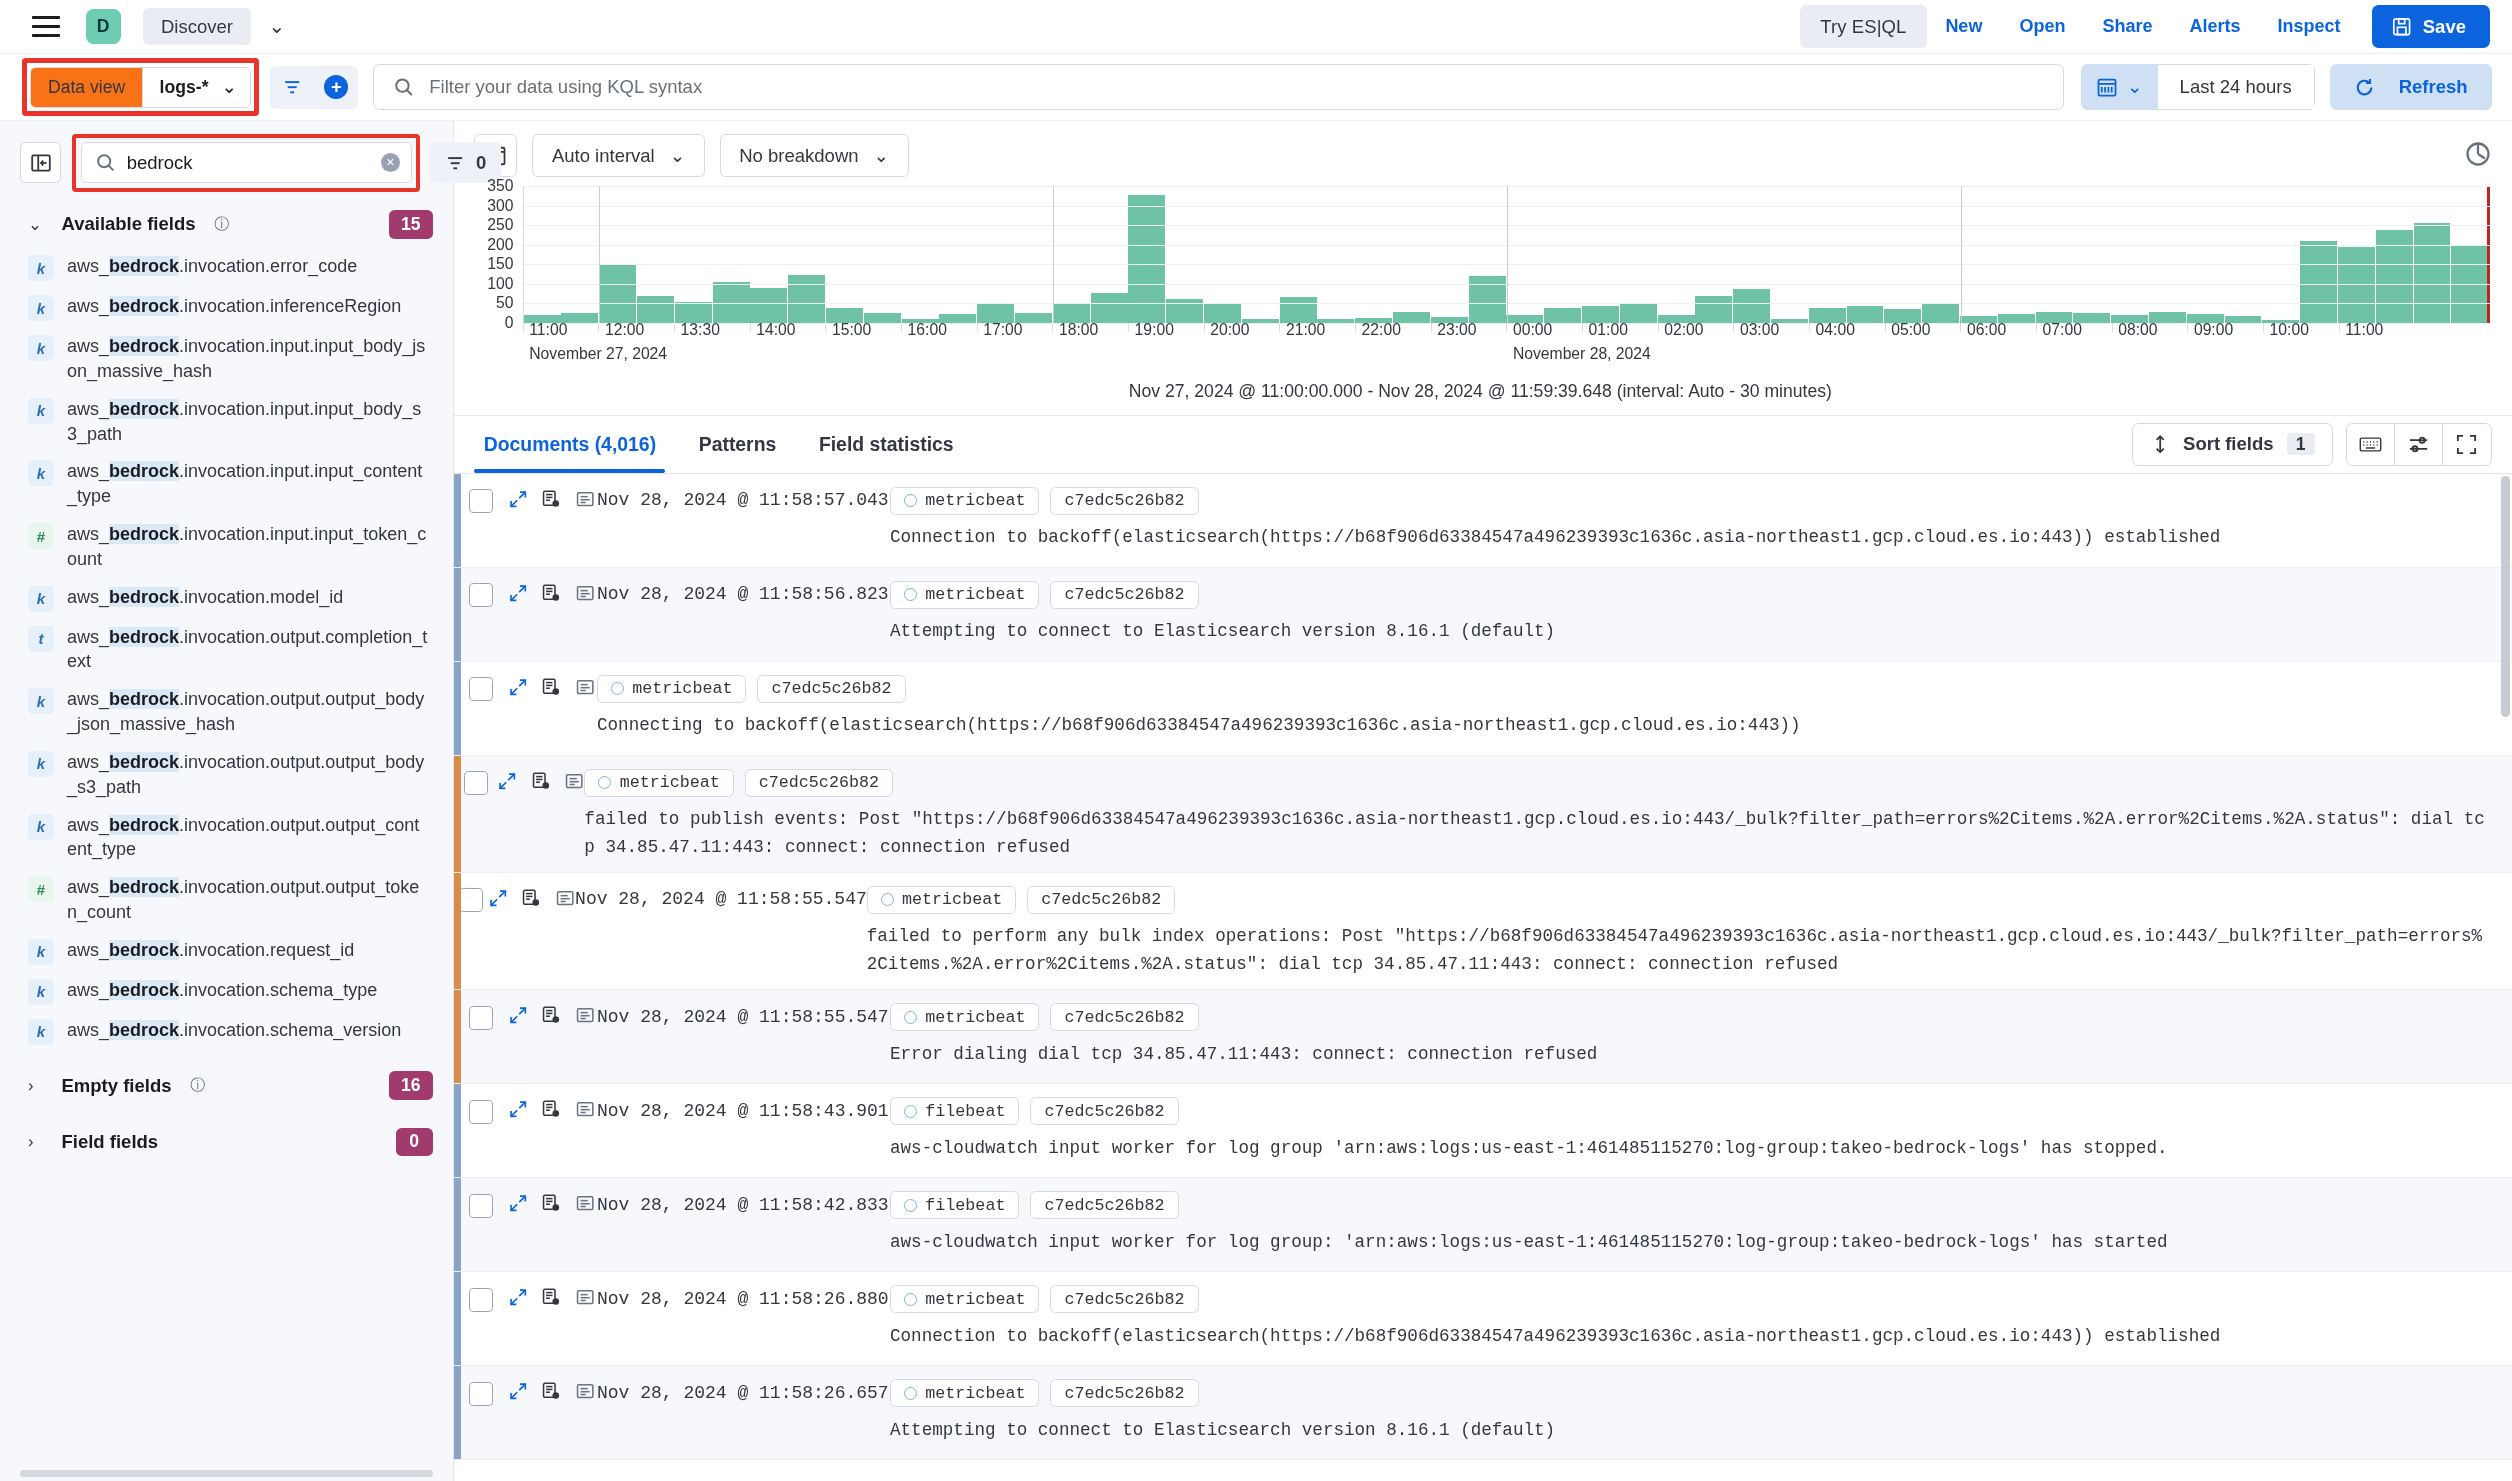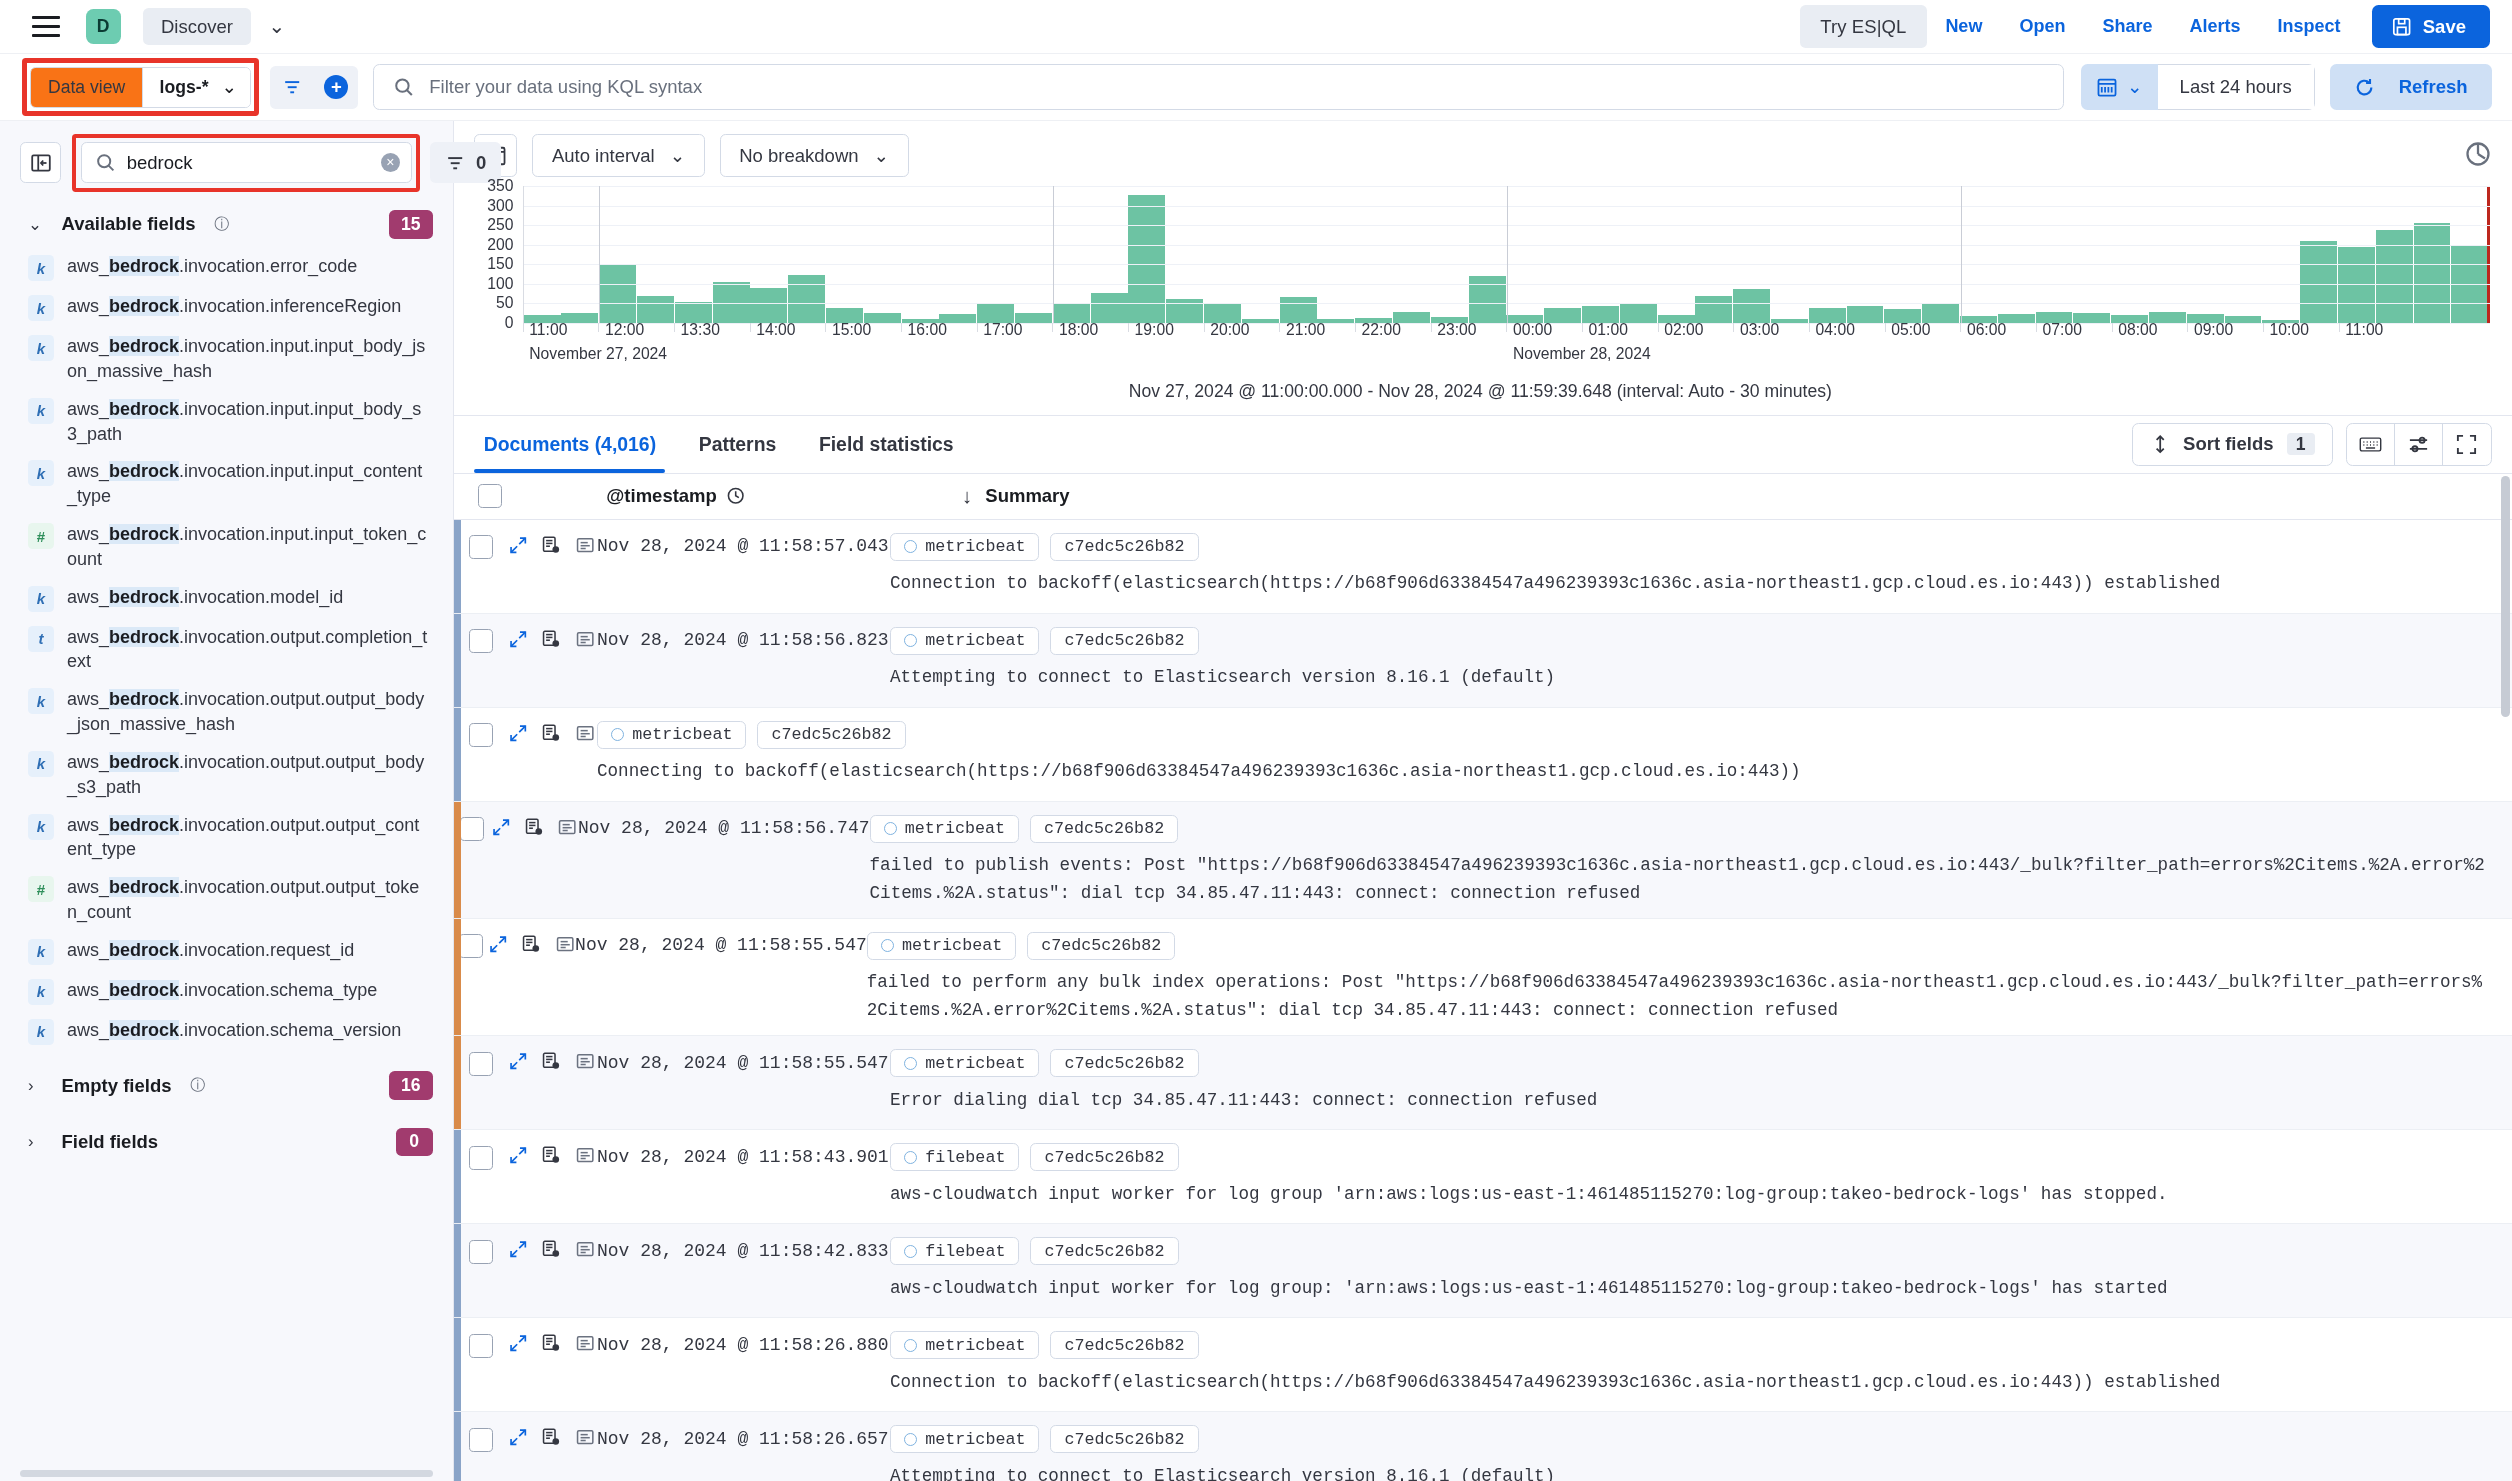--- a/index.html
+++ b/index.html
@@ -699,35 +699,20 @@
                   <polyline points="10.4,2 14,2 14,5.6"></polyline>
                 <polyline points="14,10.4 14,14 10.4,14"></polyline>
                   <polyline points="5.6,14 2,14 2,10.4"></polyline>
               </svg>
             </div>
           </div>
         </div>
       </div>
 
       <div class="docs">
-        <div class="dhead">
-          <div class="c-cb">
-            <div class="cb"></div>
-          </div>
-          <div style="width:89px;"></div>
-          <div class="c-ts">
-            <span>@timestamp</span>
-            <svg width="19.4" height="19.4" viewBox="0 0 16 16" fill="none" stroke="#343741" stroke-width="1.3">
-              <circle cx="8" cy="8" r="6"></circle>
-                <polyline points="8,4.4 8,8 10.6,9.6"></polyline>
-            </svg>
-          </div>
-          <div class="c-sort">↓</div>
-          <div>Summary</div>
-        </div>
         <div id="rows">
             <div class="drow">
               <div class="lstripe" style="background: rgb(138, 164, 200);"></div>
               <div class="c-cb">
                 <div class="cb"></div>
               </div>
               <div class="c-acts">
                 <svg width="20.4" height="20.4" viewBox="0 0 16 16" fill="none" stroke="#0b64dd" stroke-width="1.3">
                   <polyline points="9.4,2.4 13.6,2.4 13.6,6.6"></polyline>
                   <line x1="13.6" y1="2.4" x2="8.8" y2="7.2"></line>
@@ -860,21 +845,20 @@
                   <line x1="4" y1="8.8" x2="7" y2="8.8"></line>
                   <circle cx="11.6" cy="11.4" r="2.6" fill="#343741" stroke="none"></circle>
                 </svg>
                 <svg width="20.4" height="20.4" viewBox="0 0 16 16" fill="none" stroke="#6b7280" stroke-width="1.2">
                   <rect x="2" y="3" width="12" height="10" rx="1"></rect>
                   <line x1="4.4" y1="6" x2="10" y2="6"></line>
                   <line x1="4.4" y1="8.4" x2="11.6" y2="8.4"></line>
                   <line x1="4.4" y1="10.6" x2="8.4" y2="10.6"></line>
                 </svg>
               </div>
-              <div class="c-ts">Nov 28, 2024 @ 11:58:56.747</div>
               <div class="c-sum">
                 <div class="chips">
                   <div class="chip">
                     <span class="dot"></span>
                     <span>metricbeat</span>
                   </div>
                   <div class="chip">
                     <span>c7edc5c26b82</span>
                   </div>
                 </div>

